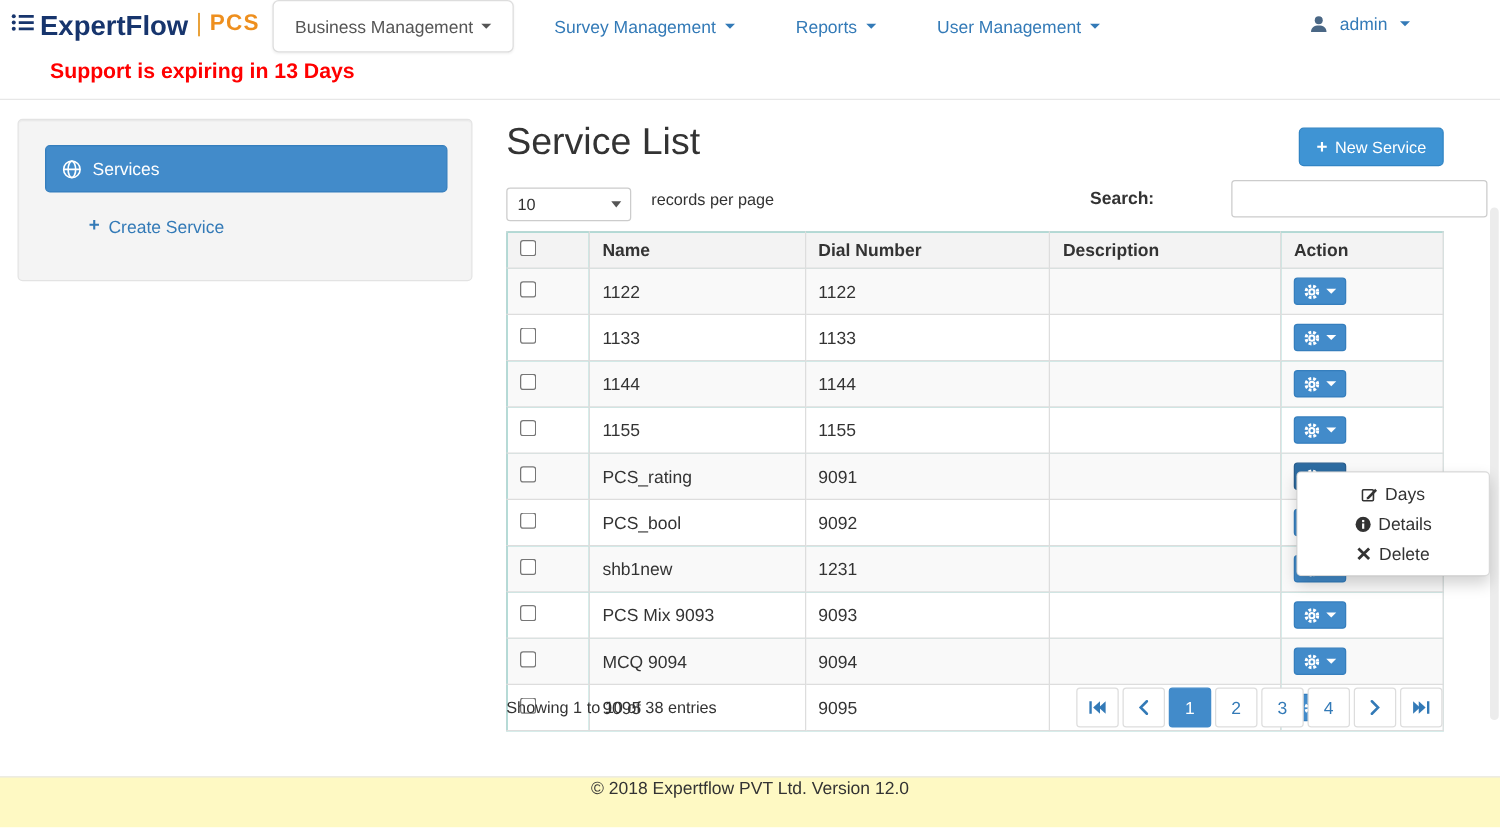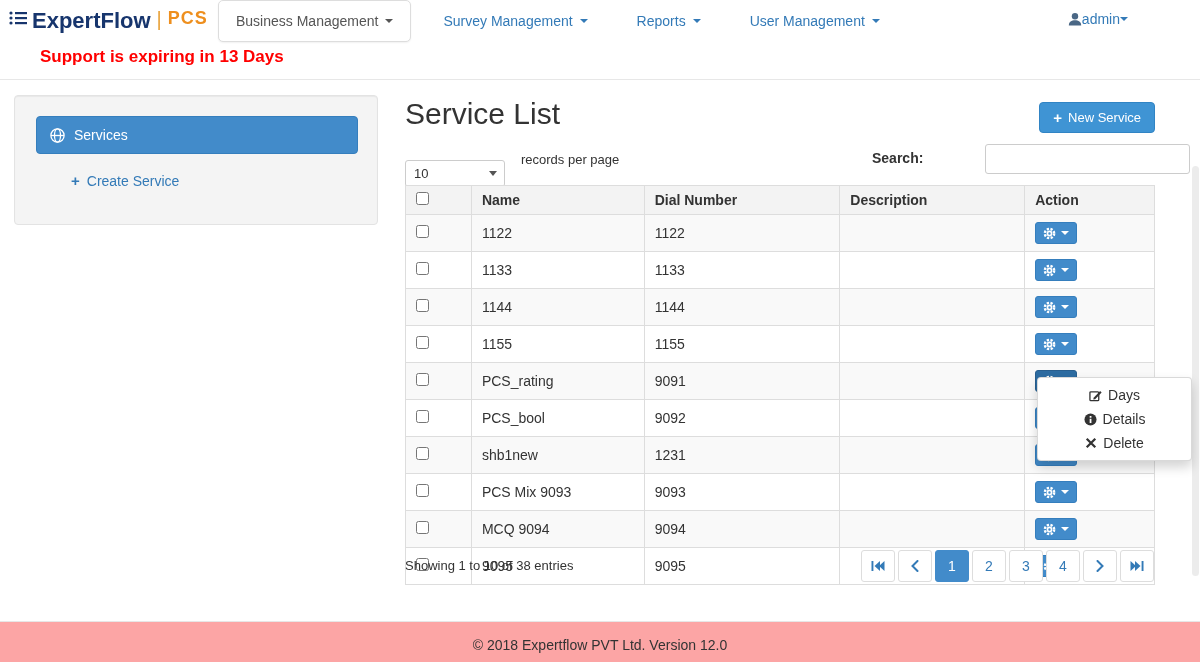--- a/index.html
+++ b/index.html
@@ -13,38 +13,38 @@
   
   .navbar { position:absolute; left:0; top:0; width:1200px; height:80px; background:#fff; border-bottom:1px solid #e7e7e7; }
   .brand { position:absolute; left:8px; top:8px; display:flex; gap:4px; font-weight:bold; }
   .brand-name { color:#17356d; font-size:22px; }
   .brand-sep { color:#e9a23b; font-size:20px; margin:0 2px; font-weight:normal; }
   .brand-product { color:#ee8f1e; font-size:18px; letter-spacing:1px; }
   .menus { position:absolute; left:218px; top:0; height:42px; display:flex; align-items:stretch; }
   .nav-item { display:flex; align-items:center; gap:7px; padding:0 17px; font-size:14px; color:#337ab7; cursor:pointer; margin-right:15px; }
   .nav-item.active { color:#555; background:#fff; border:1px solid #ddd; border-radius:5px; box-shadow:0 1px 2px rgba(0,0,0,.06); }
   .caret { width:0; height:0; border-left:4px solid transparent; border-right:4px solid transparent; border-top:4px solid currentColor; display:inline-block; }
-  .user-menu { position:absolute; right:72px; top:11px; display:flex; align-items:center; gap:0; color:#337ab7; font-size:14px; cursor:pointer; }
+  .user-menu { position:absolute; right:72px; top:11px; display:flex; align-items:center; gap:10px; color:#337ab7; font-size:14px; cursor:pointer; }
   .support-alert { position:absolute; left:40px; top:47px; color:#ff0000; font-weight:bold; font-size:17px; }
 
   
   .content { position:absolute; left:0; top:80px; width:1200px; height:541px; }
 
   .sidebar-panel { position:absolute; left:14px; top:15px; width:364px; height:130px; background:#f4f4f4; border:1px solid #e3e3e3; border-radius:4px; box-shadow:inset 0 1px 1px rgba(0,0,0,.05); }
   .services-btn { position:absolute; left:21px; top:20px; width:322px; height:38px; background:#428bca; border:1px solid #357ebd; border-radius:4px; color:#fff; font-size:14px; display:flex; align-items:center; gap:9px; padding:0 13px; cursor:pointer; }
   .create-link { position:absolute; left:56px; top:76px; display:flex; align-items:center; gap:7px; color:#337ab7; font-size:14px; cursor:pointer; }
   .plus-glyph { font-weight:bold; font-size:15px; }
 
   .main { position:absolute; left:405px; top:15px; width:785px; height:520px; }
   .page-title { margin:0; position:absolute; left:0; top:2px; font-size:30px; font-weight:400; color:#333; }
   .new-service { position:absolute; right:35px; top:7px; height:31px; padding:0 13px; background:#3f94d4; border:1px solid #3184c4; border-radius:4px; color:#fff; font-size:13px; display:flex; align-items:center; gap:6px; cursor:pointer; }
   .new-service .plus-glyph { font-size:15px; }
 
   .controls { position:absolute; left:0; top:49px; width:785px; height:32px; }
-  .select-wrap { position:absolute; left:0; top:16px; width:100px; height:27px; }
+  .select-wrap { position:absolute; left:0; top:6px; width:100px; height:27px; }
   .select-wrap select { width:100%; height:100%; border:1px solid #ccc; border-radius:3px; background:#fff; padding:0 20px 0 8px; font-size:13px; color:#333; appearance:none; -webkit-appearance:none; -moz-appearance:none; }
   .select-caret { position:absolute; right:8px; top:11px; border-left:4px solid transparent; border-right:4px solid transparent; border-top:5px solid #555; pointer-events:none; }
   .records-label { position:absolute; left:116px; top:8px; font-size:13px; color:#333; }
   .search-label { position:absolute; left:467px; top:6px; font-size:14px; font-weight:bold; color:#333; }
   .search-input { position:absolute; left:580px; top:0; width:205px; height:30px; border:1px solid #ccc; border-radius:3px; padding:0 8px; font-size:14px; outline:none; }
 
   .table-wrap { position:absolute; left:0; top:90px; width:750px; }
   table { width:750px; border-collapse:collapse; background:#14b8a6; font-size:14px; }
   th, td { border:1px solid #ddd; text-align:left; }
   thead th { background:#f3f3f3; font-weight:bold; padding:5px 10px; height:29px; color:#333; }
@@ -61,21 +61,21 @@
   .menu-item { display:flex; align-items:center; justify-content:center; gap:6px; padding:4px 10px; font-size:14px; color:#333; cursor:pointer; }
 
   .summary { position:absolute; left:0; top:463px; font-size:13px; color:#333; }
   .pagination { position:absolute; right:36px; top:455px; display:flex; gap:3px; }
   .page-btn { min-width:34px; height:32px; padding:0 9px; background:#fff; border:1px solid #ddd; border-radius:3px; color:#337ab7; font-size:14px; display:flex; align-items:center; justify-content:center; cursor:pointer; }
   .page-btn.active { background:#428bca; border-color:#428bca; color:#fff; }
 
   .scrollbar-thumb { position:absolute; right:1px; top:86px; width:7px; height:410px; background:#ececec; border-radius:4px; }
 
   
-  .footer { position:absolute; left:0; top:621px; width:1200px; height:41px; border-top:1px solid #e7e7e7; text-align:center; padding-top:15px; font-size:14px; color:#333; background:#fca5a5; }
+  .footer { position:absolute; left:0; top:621px; width:1200px; height:41px; border-top:1px solid #e7e7e7; text-align:center; font-size:14px; color:#333; background:#fef9c3; }
 
   svg { display:block; }
 </style>
 </head>
 <body>
 
 <header class="navbar">
   <div class="brand">
     <span>
       <svg width="20" height="20" viewBox="0 0 20 20">

